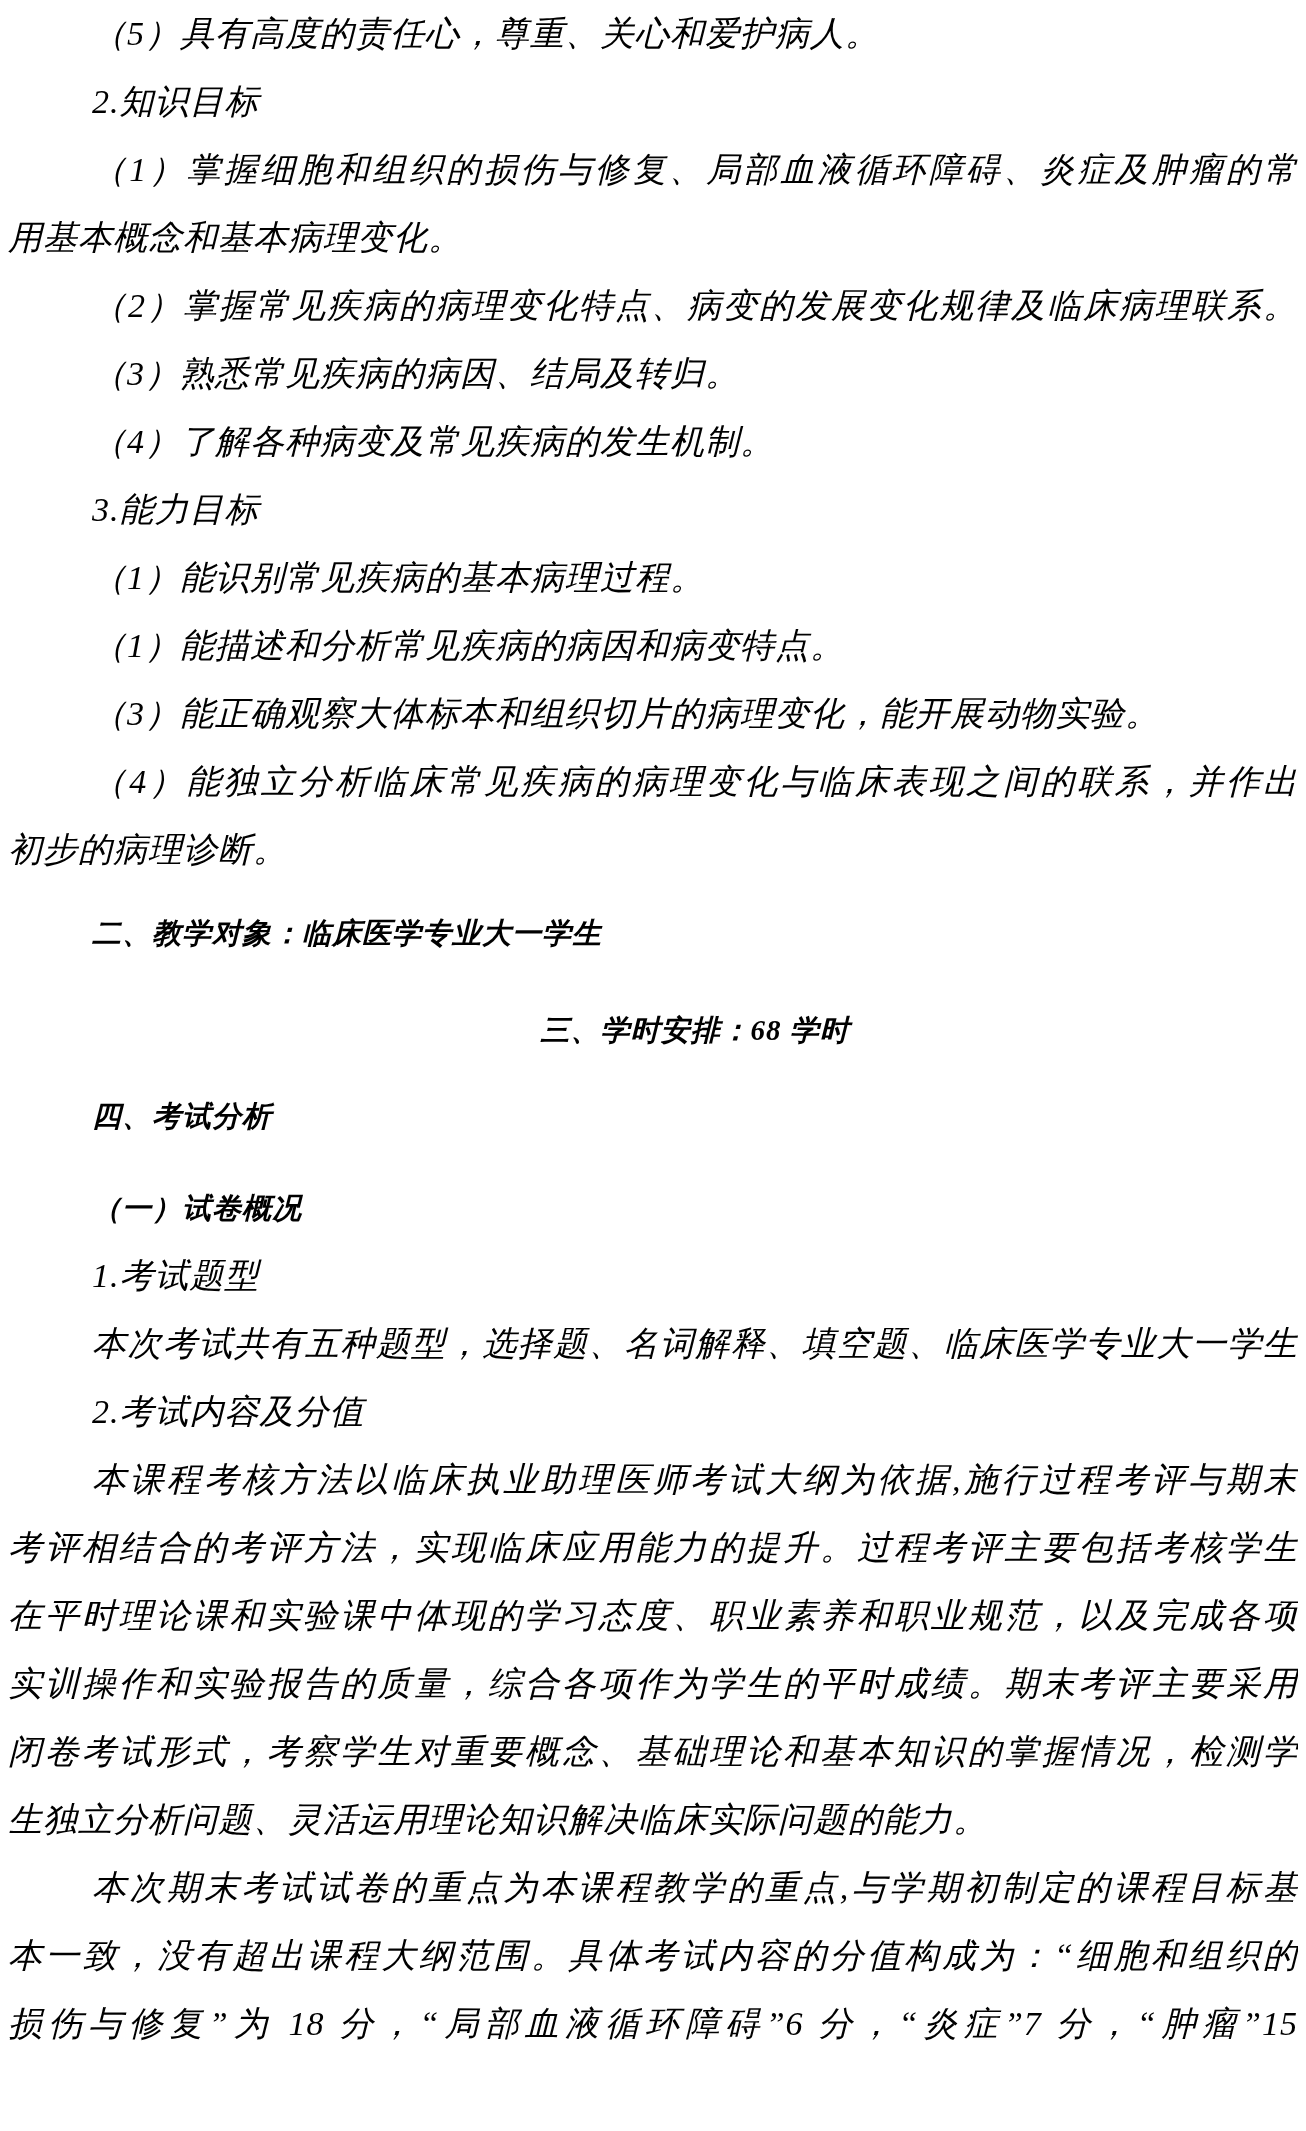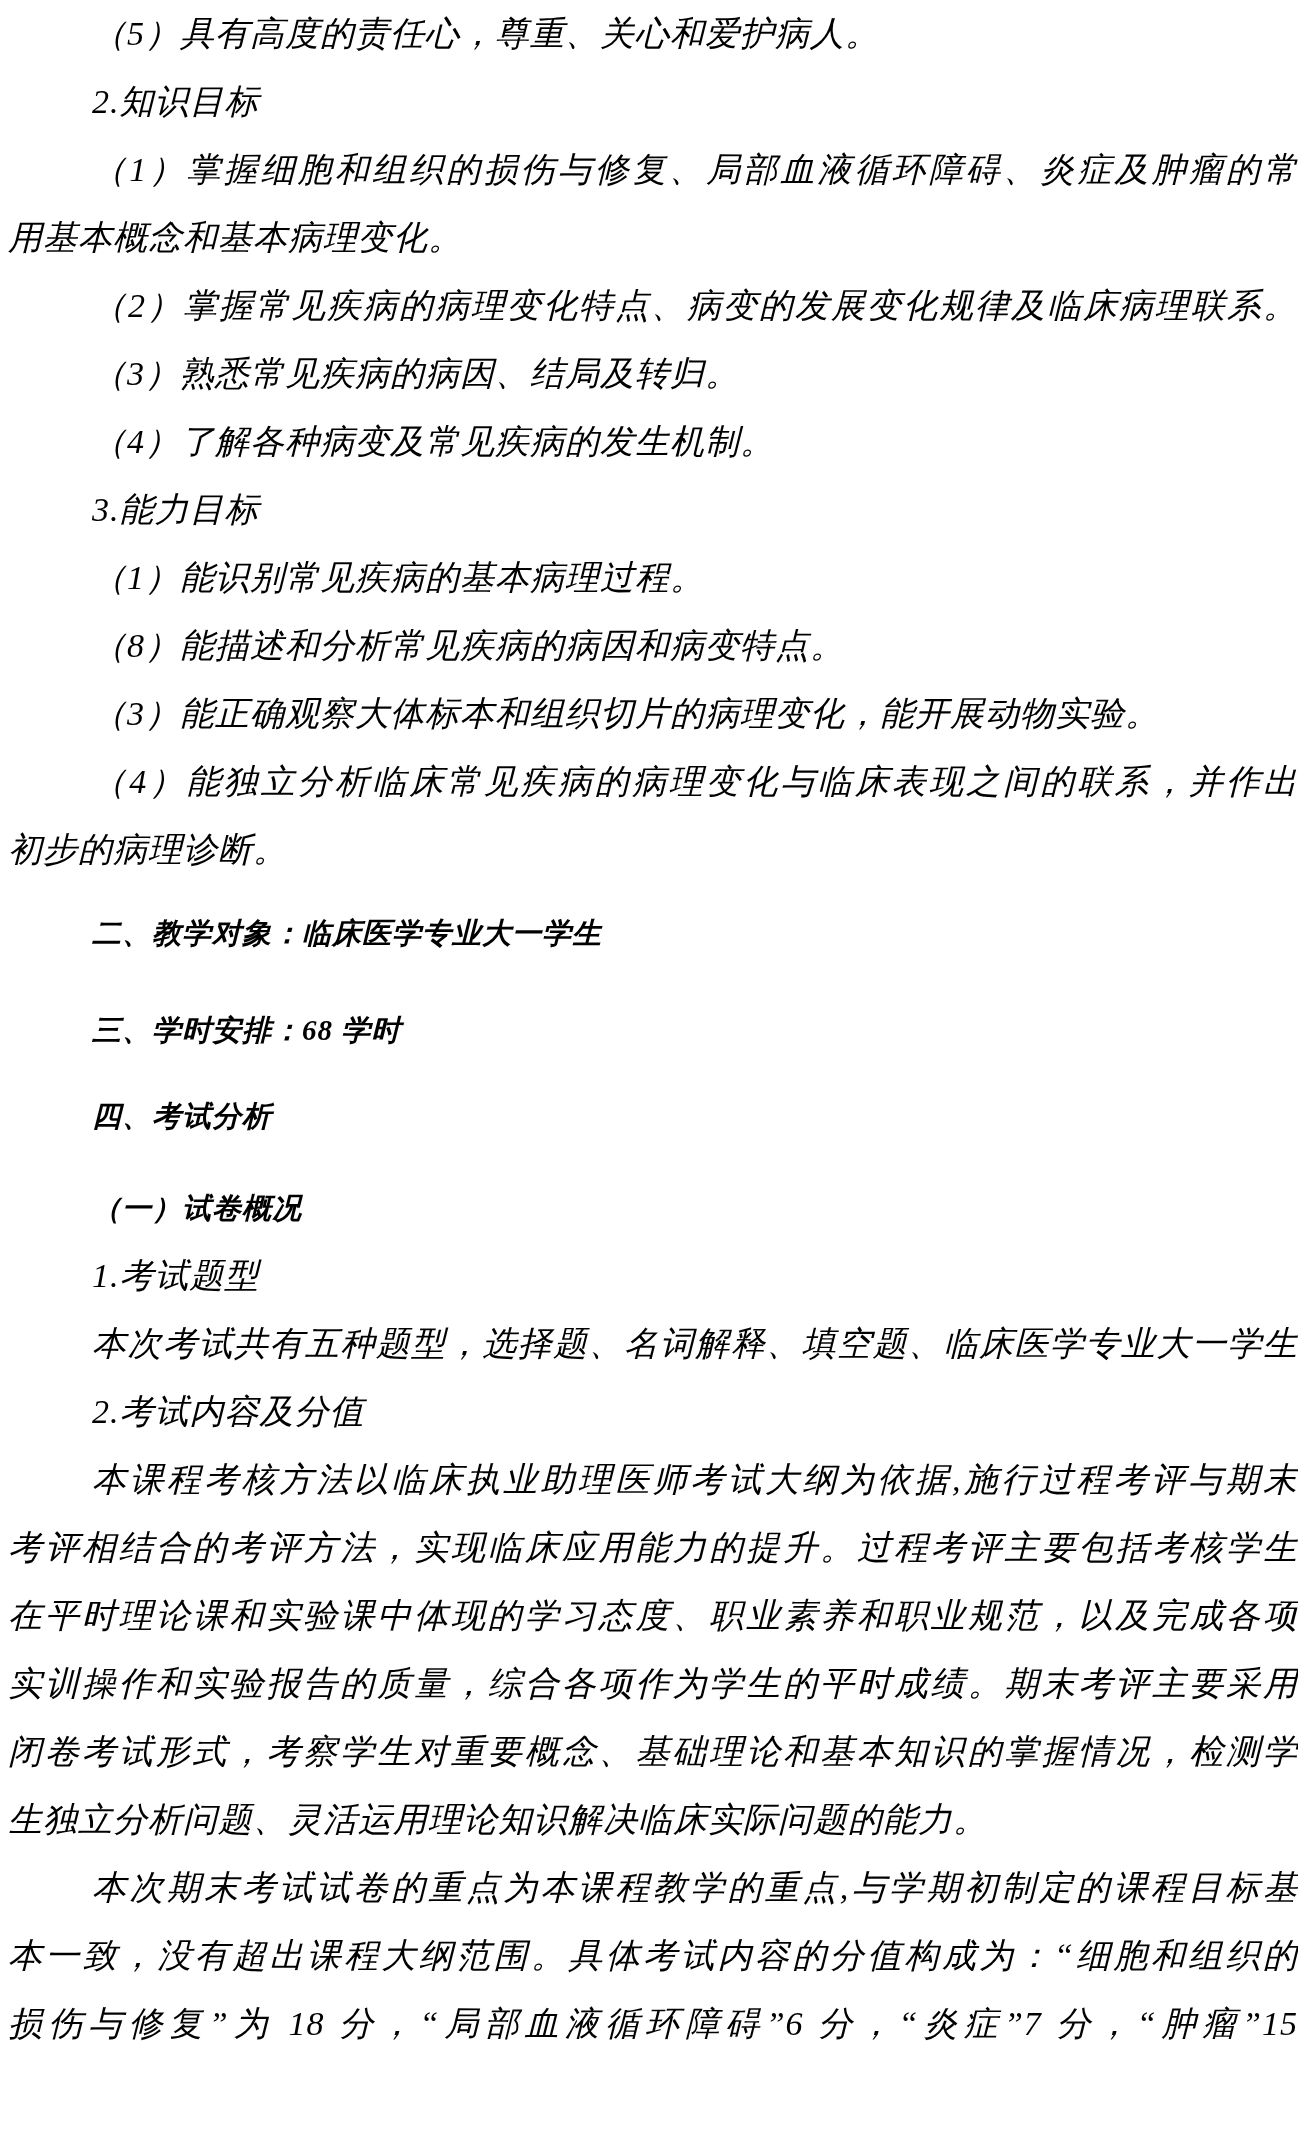--- a/index.html
+++ b/index.html
@@ -38,38 +38,38 @@
     text-align: justify;
     text-align-last: justify;
   }
   
   .h {
     font-weight: bold;
     font-size: 29px;
     text-indent: 84px;
   }
   .mt15 { margin-top: 15px; }
-  .mt29 { margin-top: 29px; }
+  .mt29 { margin-top: 29px; text-align: center; }
   .mt18 { margin-top: 18px; }
   .mt24 { margin-top: 24px; }
 </style>
 </head>
 <body>
 
 <div class="page">
   <div class="ln first">（5）具有高度的责任心，尊重、关心和爱护病人。</div>
   <div class="ln first">2.知识目标</div>
   <div class="ln first fill">（1）掌握细胞和组织的损伤与修复、局部血液循环障碍、炎症及肿瘤的常</div>
   <div class="ln cont">用基本概念和基本病理变化。</div>
   <div class="ln first fill">（2）掌握常见疾病的病理变化特点、病变的发展变化规律及临床病理联系。</div>
   <div class="ln first">（3）熟悉常见疾病的病因、结局及转归。</div>
   <div class="ln first">（4）了解各种病变及常见疾病的发生机制。</div>
   <div class="ln first">3.能力目标</div>
   <div class="ln first">（1）能识别常见疾病的基本病理过程。</div>
-  <div class="ln first">（8）能描述和分析常见疾病的病因和病变特点。</div>
+  <div class="ln first">（1）能描述和分析常见疾病的病因和病变特点。</div>
   <div class="ln first">（3）能正确观察大体标本和组织切片的病理变化，能开展动物实验。</div>
   <div class="ln first fill">（4）能独立分析临床常见疾病的病理变化与临床表现之间的联系，并作出</div>
   <div class="ln cont">初步的病理诊断。</div>
   <div class="ln h mt15">二、教学对象：临床医学专业大一学生</div>
   <div class="ln h mt29">三、学时安排：68 学时</div>
   <div class="ln h mt18">四、考试分析</div>
   <div class="ln h mt24">（一）试卷概况</div>
   <div class="ln first">1.考试题型</div>
   <div class="ln first fill">本次考试共有五种题型，选择题、名词解释、填空题、临床医学专业大一学生</div>
   <div class="ln first">2.考试内容及分值</div>

